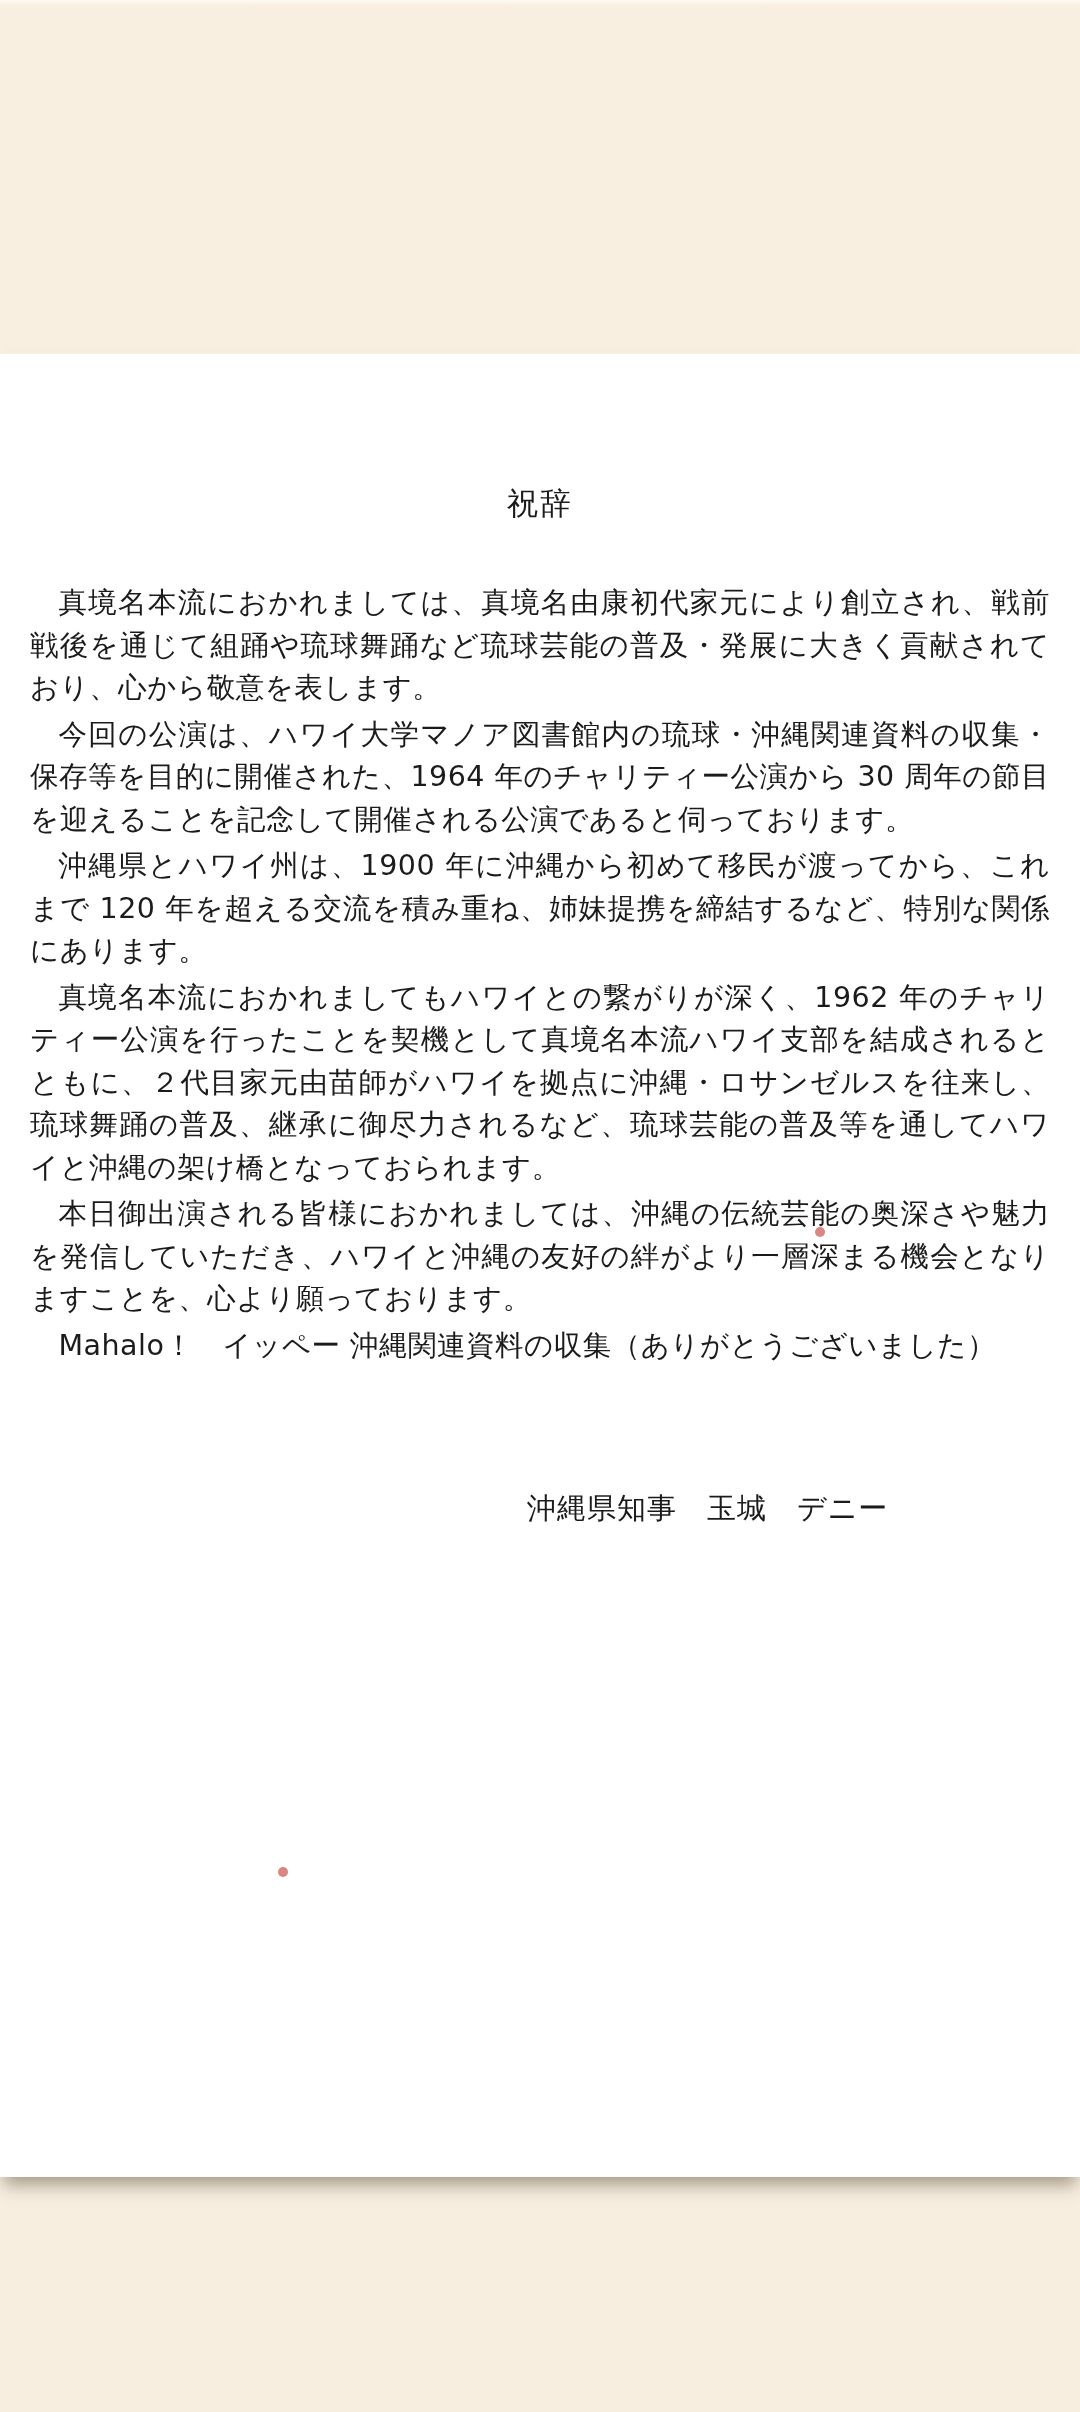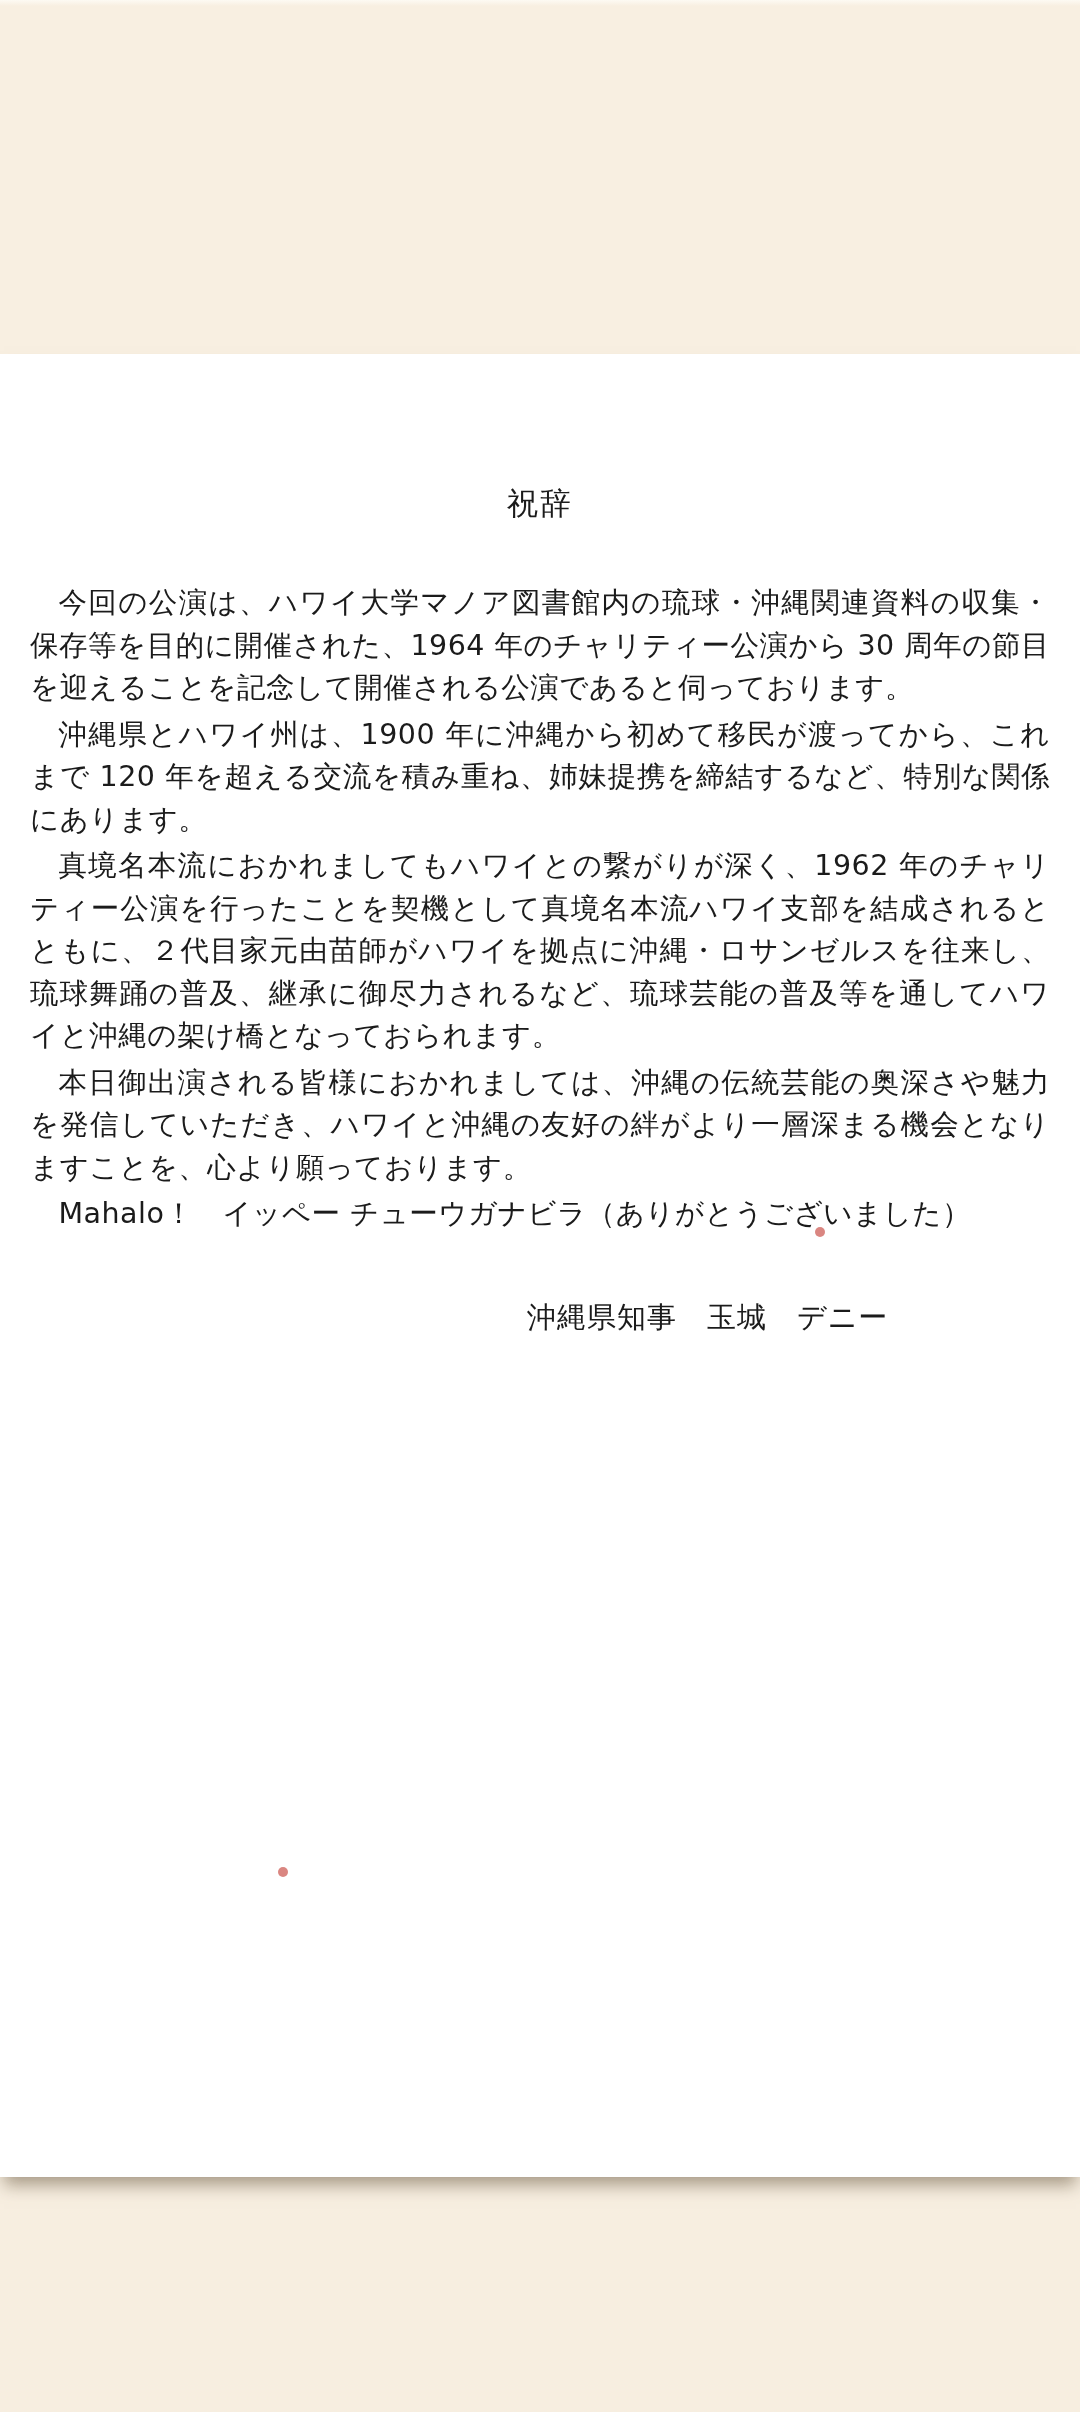--- a/index.html
+++ b/index.html
@@ -40,21 +40,21 @@
     margin: 0 0 4px 0;
     text-indent: 1em;
     text-align: justify;
     text-justify: inter-character;
     letter-spacing: 0.5px;
   }
   .signature {
     display: block;
     font-size: 29px;
     line-height: 42px;
-    margin-top: 60px;
+    margin-top: 120px;
     margin-left: 497px;
     letter-spacing: 1px;
     white-space: nowrap;
   }
   .dot {
     position: absolute;
     width: 10px;
     height: 10px;
     border-radius: 50%;
     background: #d4716b;
@@ -70,25 +70,26 @@
 </style>
 </head>
 <body>
 
 <div class="top-band"></div>
 
 <div class="page">
   <h1 class="doc-title">祝辞</h1>
 
   <div class="doc-body">
+    <p>真境名本流におかれましては、真境名由康初代家元により創立され、戦前戦後を通じて組踊や琉球舞踊など琉球芸能の普及・発展に大きく貢献されており、心から敬意を表します。</p>
     <p>今回の公演は、ハワイ大学マノア図書館内の琉球・沖縄関連資料の収集・保存等を目的に開催された、1964 年のチャリティー公演から 30 周年の節目を迎えることを記念して開催される公演であると伺っております。</p>
     <p>沖縄県とハワイ州は、1900 年に沖縄から初めて移民が渡ってから、これまで 120 年を超える交流を積み重ね、姉妹提携を締結するなど、特別な関係にあります。</p>
     <p>真境名本流におかれましてもハワイとの繋がりが深く、1962 年のチャリティー公演を行ったことを契機として真境名本流ハワイ支部を結成されるとともに、２代目家元由苗師がハワイを拠点に沖縄・ロサンゼルスを往来し、琉球舞踊の普及、継承に御尽力されるなど、琉球芸能の普及等を通してハワイと沖縄の架け橋となっておられます。</p>
     <p>本日御出演される皆様におかれましては、沖縄の伝統芸能の奥深さや魅力を発信していただき、ハワイと沖縄の友好の絆がより一層深まる機会となりますことを、心より願っております。</p>
-    <p>Mahalo！　イッペー チューウガナビラ（ありがとうございました）</p>
+    <p>Mahalo！　イッペー 沖縄関連資料の収集（ありがとうございました）</p>
   </div>
 
   <span class="signature">沖縄県知事　玉城　デニー</span>
 
   <span class="dot dot-1"></span>
   <span class="dot dot-2"></span>
 </div>
 
 <div class="bottom-band"></div>
 

